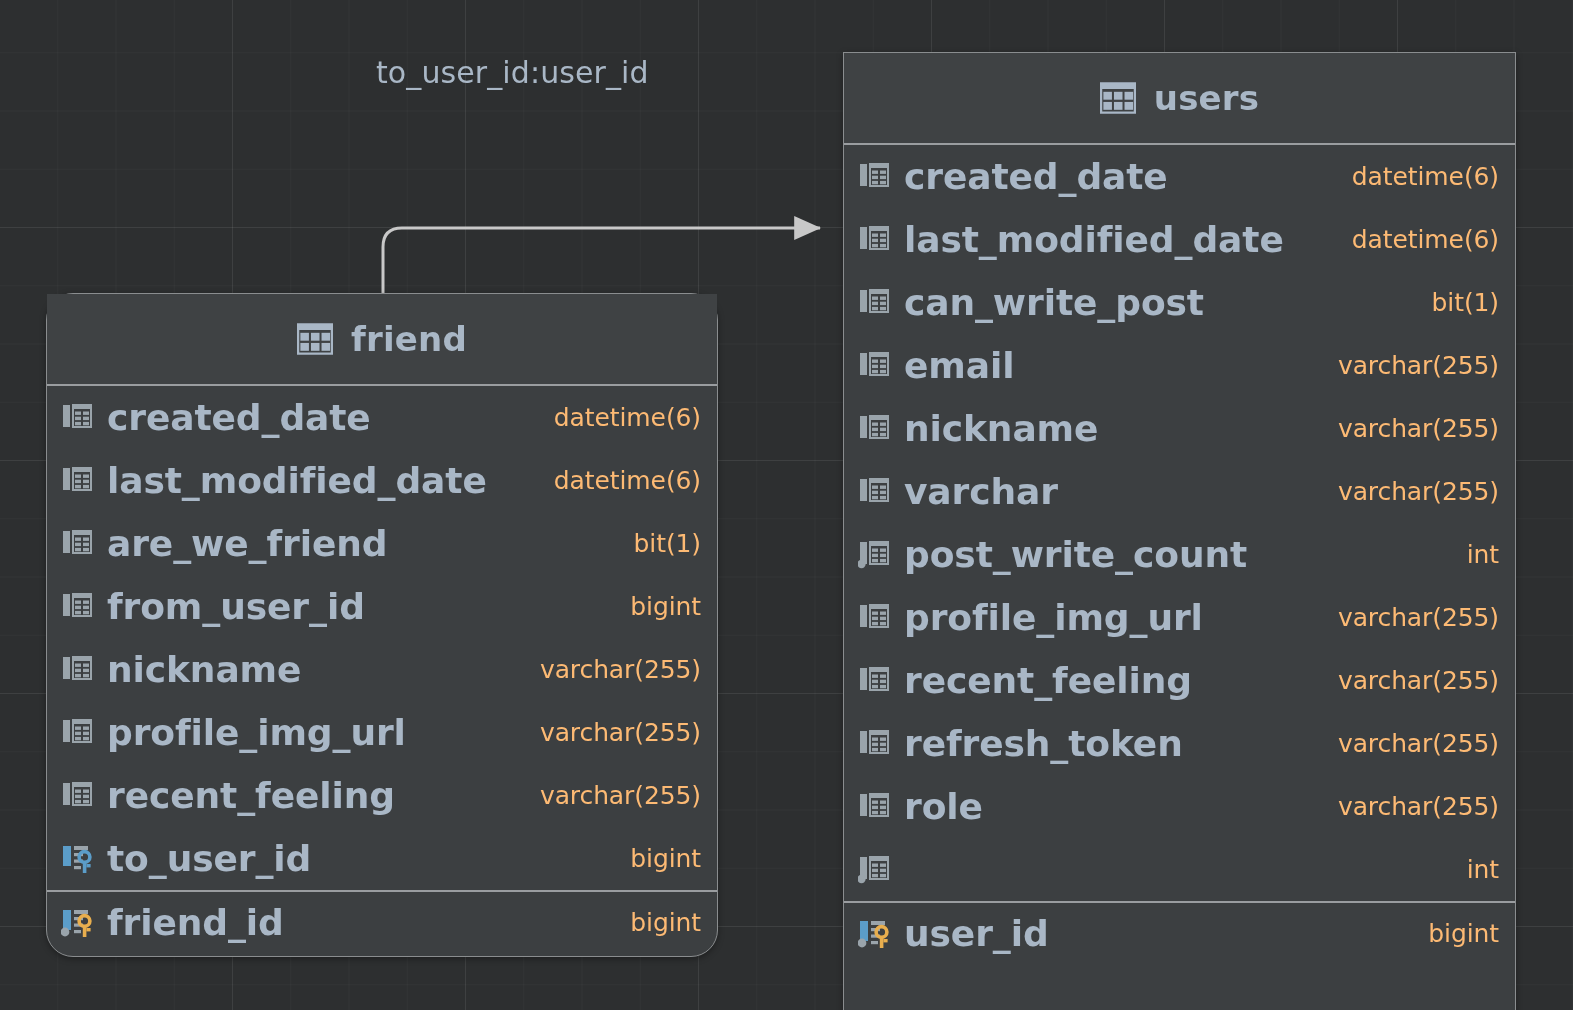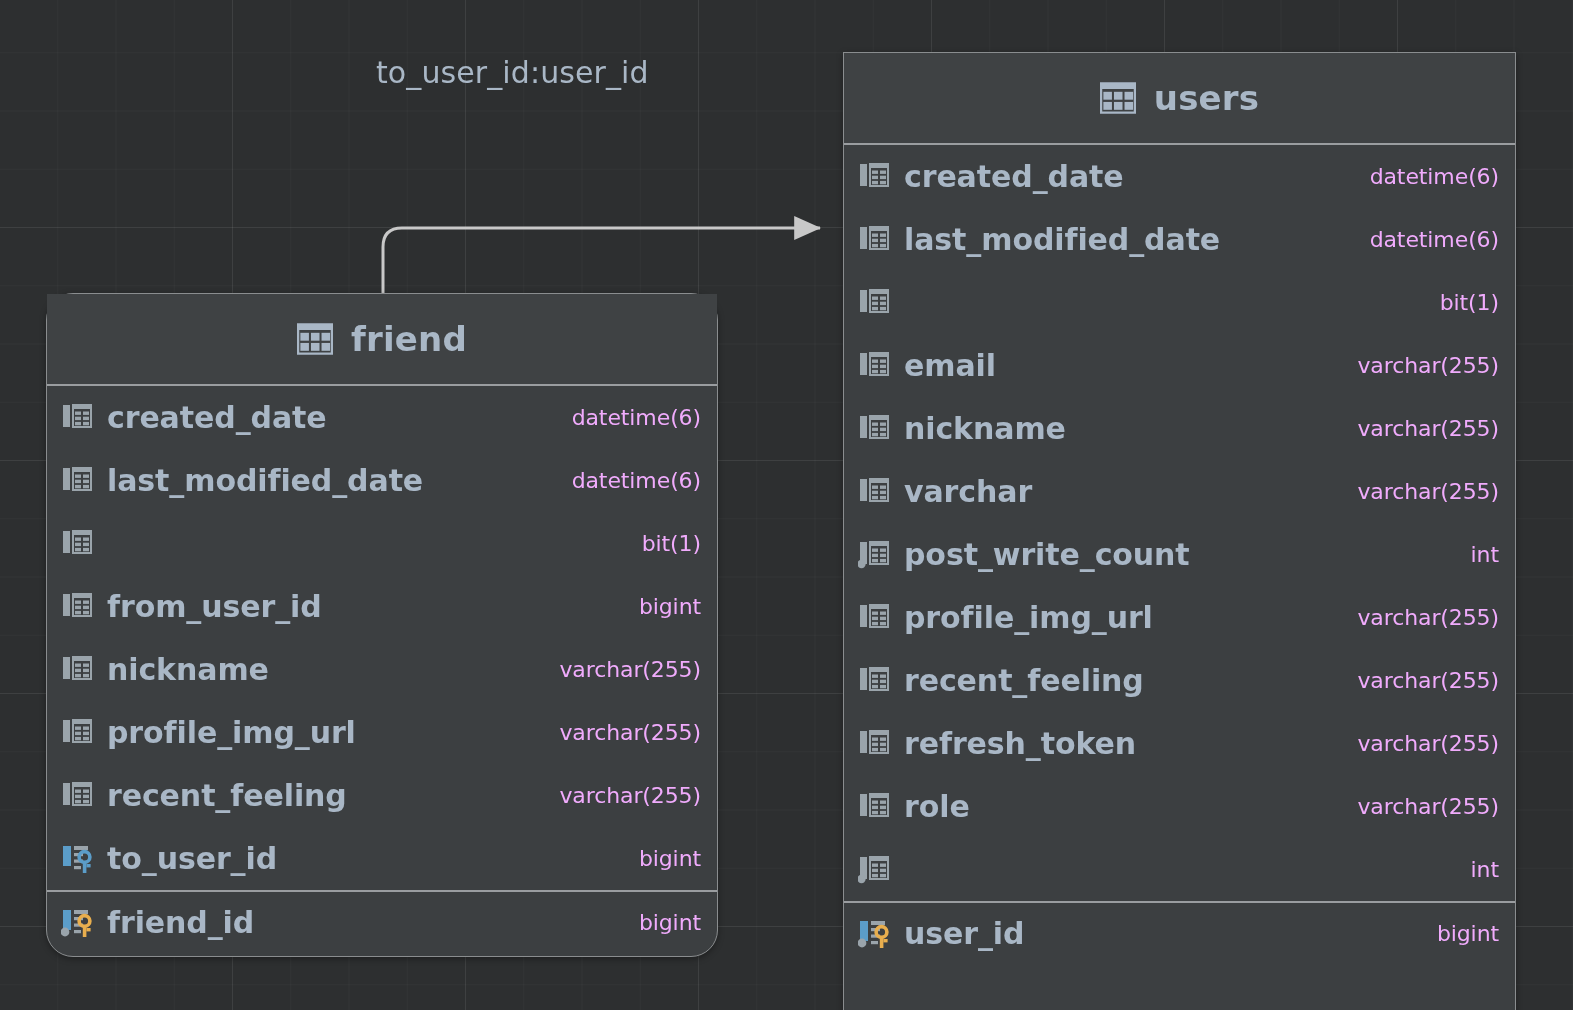--- a/index.html
+++ b/index.html
@@ -82,28 +82,28 @@
     align-items: center;
     padding: 0 16px 0 14px;
     box-sizing: border-box;
     gap: 12px;
   }
   .col-row.pk-row {
     border-top: 2px solid #9a9da0;
   }
   .col-name {
     color: #a9b7c6;
-    font-size: 30px;
+    font-size: 36px;
     font-weight: bold;
     white-space: nowrap;
     letter-spacing: -0.1px;
   }
   .col-type {
-    color: #f0abfc;
-    font-size: 22px;
+    color: #fdba74;
+    font-size: 25px;
     white-space: nowrap;
     margin-left: auto;
     padding-left: 12px;
     letter-spacing: -0.1px;
   }
   .icon-wrap {
     flex: 0 0 auto;
     width: 34px;
     height: 34px;
     display: block;
@@ -182,20 +182,21 @@
                 <rect x="2" y="4" width="7" height="22" fill="#9aa4ab"></rect>
                 <rect x="12" y="4" width="18" height="22" fill="none" stroke="#9aa4ab" stroke-width="2"></rect>
                 <rect x="12" y="4" width="18" height="4" fill="#9aa4ab"></rect>
                 <rect x="14" y="10.5" width="6" height="3.4" fill="#9aa4ab"></rect>
                 <rect x="22" y="10.5" width="6" height="3.4" fill="#9aa4ab"></rect>
                 <rect x="14" y="15.7" width="6" height="3.4" fill="#9aa4ab"></rect>
                 <rect x="22" y="15.7" width="6" height="3.4" fill="#9aa4ab"></rect>
                 <rect x="14" y="20.9" width="6" height="3.4" fill="#9aa4ab"></rect>
                 <rect x="22" y="20.9" width="6" height="3.4" fill="#9aa4ab"></rect>
               </svg></span>
+            <span class="col-name">are_we_friend</span>
             <span class="col-type">bit(1)</span>
           </div>
           <div class="col-row">
             <span class="icon-wrap"><svg viewBox="0 0 34 34" width="100%" height="100%">
                 <rect x="2" y="4" width="7" height="22" fill="#9aa4ab"></rect>
                 <rect x="12" y="4" width="18" height="22" fill="none" stroke="#9aa4ab" stroke-width="2"></rect>
                 <rect x="12" y="4" width="18" height="4" fill="#9aa4ab"></rect>
                 <rect x="14" y="10.5" width="6" height="3.4" fill="#9aa4ab"></rect>
                 <rect x="22" y="10.5" width="6" height="3.4" fill="#9aa4ab"></rect>
                 <rect x="14" y="15.7" width="6" height="3.4" fill="#9aa4ab"></rect>
@@ -332,20 +333,21 @@
                 <rect x="2" y="4" width="7" height="22" fill="#9aa4ab"></rect>
                 <rect x="12" y="4" width="18" height="22" fill="none" stroke="#9aa4ab" stroke-width="2"></rect>
                 <rect x="12" y="4" width="18" height="4" fill="#9aa4ab"></rect>
                 <rect x="14" y="10.5" width="6" height="3.4" fill="#9aa4ab"></rect>
                 <rect x="22" y="10.5" width="6" height="3.4" fill="#9aa4ab"></rect>
                 <rect x="14" y="15.7" width="6" height="3.4" fill="#9aa4ab"></rect>
                 <rect x="22" y="15.7" width="6" height="3.4" fill="#9aa4ab"></rect>
                 <rect x="14" y="20.9" width="6" height="3.4" fill="#9aa4ab"></rect>
                 <rect x="22" y="20.9" width="6" height="3.4" fill="#9aa4ab"></rect>
               </svg></span>
+            <span class="col-name">can_write_post</span>
             <span class="col-type">bit(1)</span>
           </div>
           <div class="col-row">
             <span class="icon-wrap"><svg viewBox="0 0 34 34" width="100%" height="100%">
                 <rect x="2" y="4" width="7" height="22" fill="#9aa4ab"></rect>
                 <rect x="12" y="4" width="18" height="22" fill="none" stroke="#9aa4ab" stroke-width="2"></rect>
                 <rect x="12" y="4" width="18" height="4" fill="#9aa4ab"></rect>
                 <rect x="14" y="10.5" width="6" height="3.4" fill="#9aa4ab"></rect>
                 <rect x="22" y="10.5" width="6" height="3.4" fill="#9aa4ab"></rect>
                 <rect x="14" y="15.7" width="6" height="3.4" fill="#9aa4ab"></rect>

